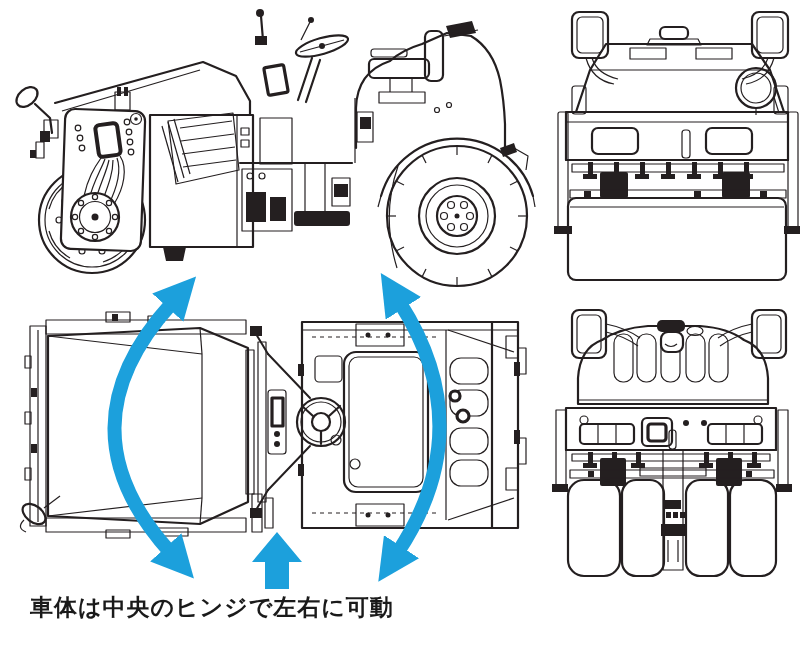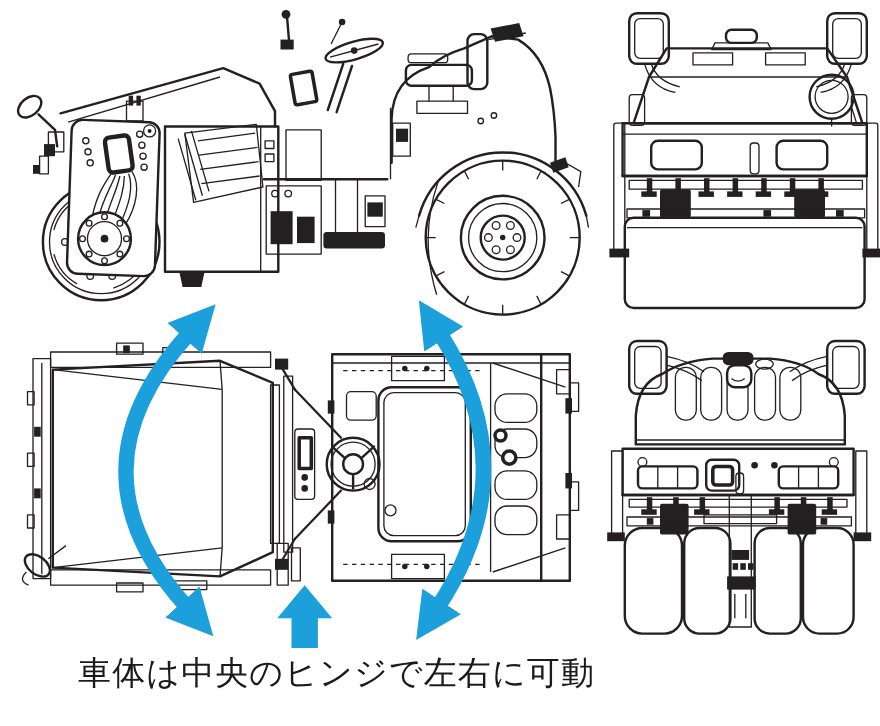--- a/index.html
+++ b/index.html
@@ -1,21 +1,21 @@
 <!DOCTYPE html>
 <html style="--accent: #1CA0DC; --line: #241F20; --text: #1A1A1A; --background: #FFFFFF;"><head>
 <meta charset="utf-8">
 <style>
   :root{ --accent:#1CA0DC; --line:#241F20; --text:#1A1A1A; --background:#FFFFFF; }
   html,body{margin:0;padding:0;background:#fff;}
   .canvas{position:relative;width:800px;height:660px;background:var(--background);
           font-family:"Liberation Sans",sans-serif;overflow:hidden;}
   .canvas svg{position:absolute;left:0;top:0;}
-  .caption{position:absolute;left:30px;top:592px;font-size:30px;font-weight:normal;
-           letter-spacing:1px;color:var(--text);white-space:nowrap;margin-left:41px;}
+  .caption{position:absolute;left:30px;top:592px;font-size:23px;font-weight:bold;
+           letter-spacing:1px;color:var(--text);white-space:nowrap;}
   
   .ln{stroke:var(--line);stroke-width:2.2;fill:none;stroke-linejoin:round;stroke-linecap:round;}
   .tn{stroke:var(--line);stroke-width:1.2;fill:none;stroke-linejoin:round;}
   .wh{stroke:var(--line);stroke-width:2.2;fill:#fff;stroke-linejoin:round;}
   .dk{fill:var(--line);stroke:none;}
   .s3{stroke-width:3.2;}
   .s4{stroke-width:4;}
   .ds{stroke-dasharray:4 4;}
   .arrow-stroke{stroke:var(--accent);stroke-width:14;fill:none;stroke-linecap:butt;}
   .arrow-fill{fill:var(--accent);stroke:none;}

